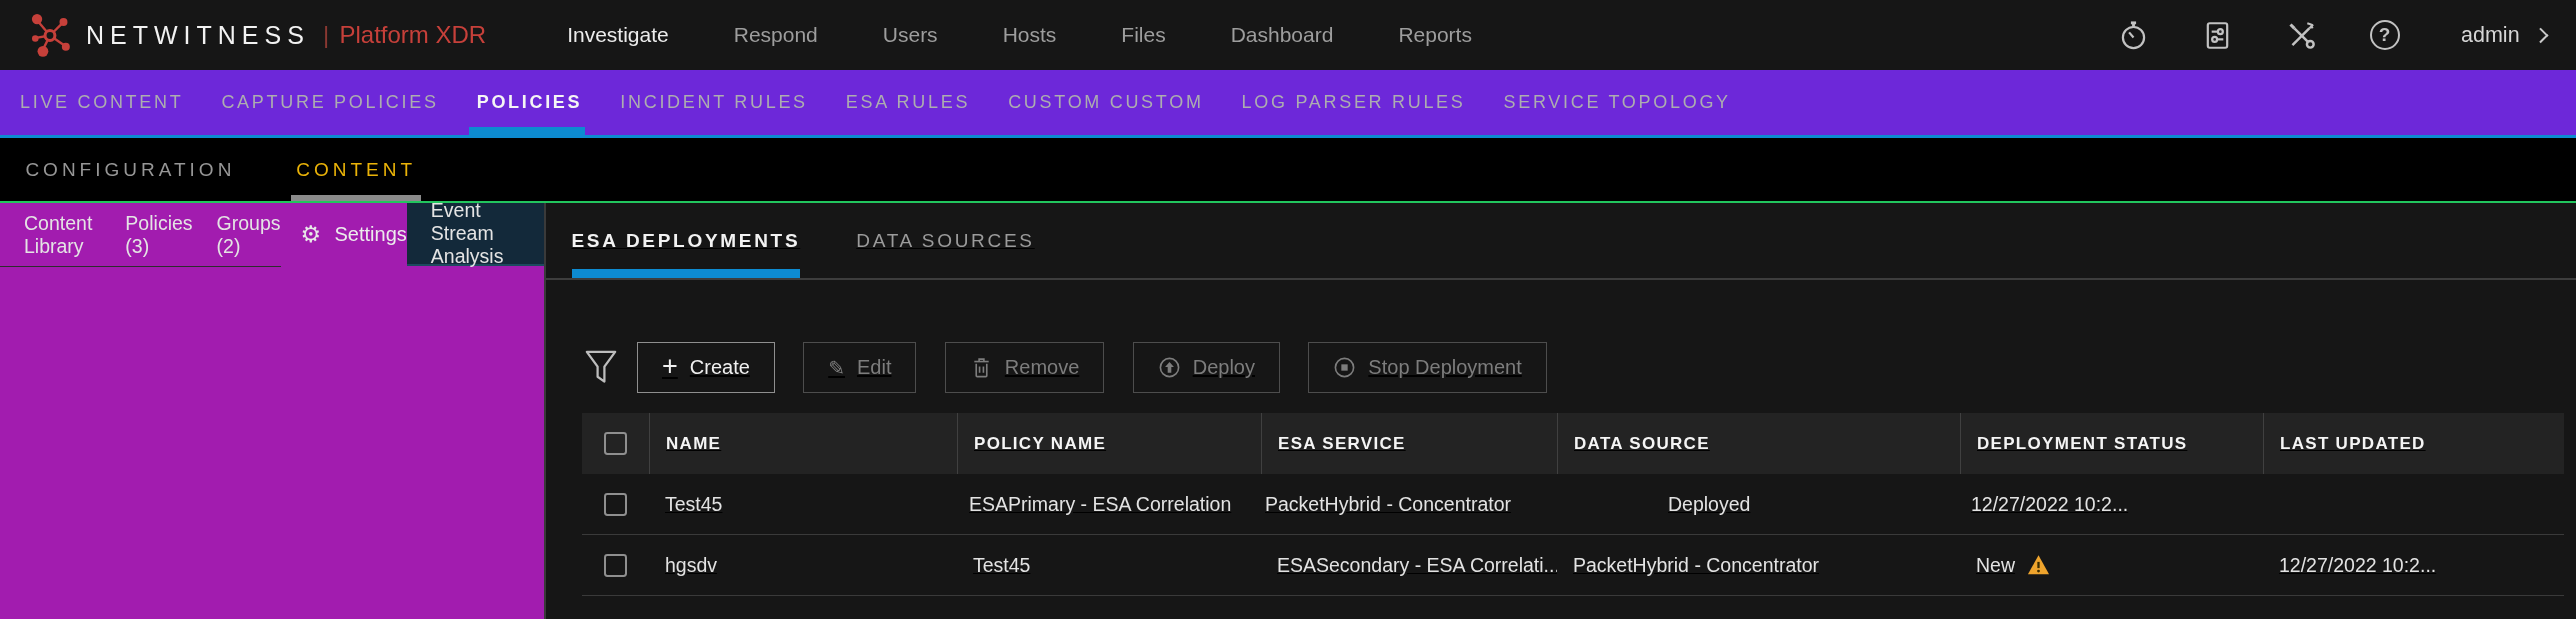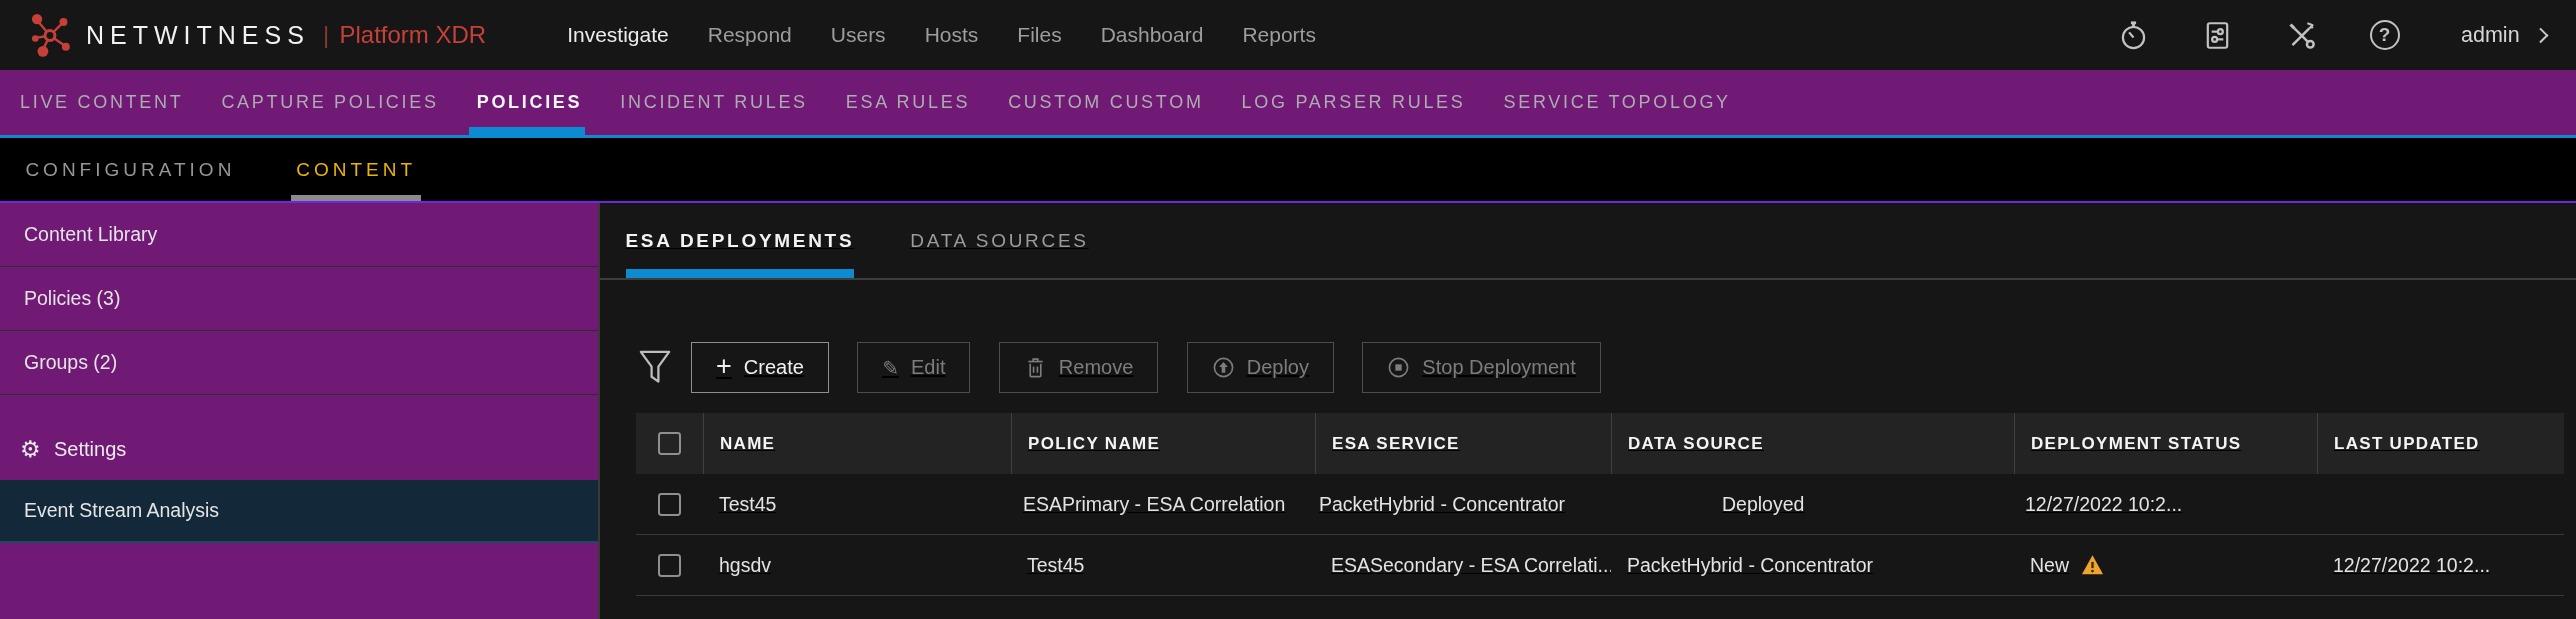--- a/index.html
+++ b/index.html
@@ -8,60 +8,60 @@
   .app { width:2576px; height:620px; display:flex; flex-direction:column; background:#161616; }
 
   
   .top-bar { height:70px; background:#161616; display:flex; align-items:center;
              padding:0 30px; flex:0 0 auto; }
   .brand { display:flex; align-items:center; gap:9px; }
   .brand-logo { width:47px; height:47px; }
   .brand-name { color:#f2f2f2; font-size:25px; letter-spacing:6px; font-weight:400; }
   .brand-sep { color:#8a3832; font-size:24px; font-weight:300; margin:0 1.3px 0 4px; }
   .brand-product { color:#c6403a; font-size:24px; font-weight:400; }
-  .top-menu { display:flex; align-items:center; margin-left:81px; gap:39px; }
+  .top-menu { display:flex; align-items:center; margin-left:81px; gap:65px; }
   .top-menu-item { color:#9d9d9d; font-size:21px; cursor:pointer; }
   .top-menu-item.active { color:#ececec; }
   .top-spacer { flex:1; }
   .top-icons { display:flex; align-items:center; gap:52px; }
   .tool-icon { width:32px; height:32px; display:flex; align-items:center; justify-content:center; }
   .tool-icon svg { width:31px; height:31px; }
   .help-circle { width:30px; height:30px; border:2px solid #c2c2c2; border-radius:50%;
                  color:#c2c2c2; font-size:19px; display:flex; align-items:center;
                  justify-content:center; font-weight:700; }
   .user-area { display:flex; align-items:center; gap:15px; margin-left:9.4px; }
   .user-name { color:#d6d6d6; font-size:21.5px; }
   .chevron-right { width:11.4px; height:11.4px; border-top:2px solid #c9c9c9;
                    border-right:2px solid #c9c9c9; transform:rotate(45deg); margin-top:1.3px; }
 
   
-  .secondary-nav { height:68px; background:#701a75; display:flex; align-items:stretch;
+  .secondary-nav { height:68px; background:#6d28d9; display:flex; align-items:stretch;
                    padding:0 0 0 20px; gap:0; border-bottom:3.4px solid #0d8bd1; flex:0 0 auto; }
   .snav-item { display:flex; align-items:center; color:#adadb0; font-size:18px;
                letter-spacing:2.7px; padding:0 38px 0 0; position:relative; cursor:pointer;
                font-weight:400; white-space:nowrap; }
   .snav-item.active { color:#f5f5f5; font-weight:700; }
   .snav-item.active .snav-underline { position:absolute; bottom:0; left:-8px;
                width:calc(100% - 27px); height:8px; background:#0d8bd1; }
 
   
   .tertiary-nav { height:65px; background:#000000; display:flex; align-items:stretch;
-                  padding-left:20px; gap:50px; border-bottom:2px solid #6d28d9; flex:0 0 auto; }
+                  padding-left:20px; gap:50px; border-bottom:2px solid #22c55e; flex:0 0 auto; }
   .tnav-item { display:flex; align-items:center; color:#969696; font-size:19px;
                letter-spacing:4px; position:relative; cursor:pointer; padding:0 5.4px; white-space:nowrap; }
   .tnav-item.active { color:#eab308; }
   .tnav-item.active .tnav-underline { position:absolute; bottom:0; left:0; width:100%;
                height:6px; background:#8b8b8b; }
 
   
   .content { flex:1; display:flex; min-height:0; background:#161616; }
 
   
-  .sidebar { width:600px; flex:0 0 auto; border-right:2px solid #3a3a3a; background:#701a75;
-             display:flex; flex-direction:column; }
+  .sidebar { width:546px; flex:0 0 auto; border-right:2px solid #3a3a3a; background:#a21caf;
+             display:flex; }
   .side-item { height:64px; display:flex; align-items:center; padding-left:24px;
                color:#e4e4e4; font-size:19.5px; border-bottom:1.3px solid #2d2d2d; cursor:pointer; }
   .side-gap { height:23px; }
   .side-settings-header { height:62px; display:flex; align-items:center; padding-left:20px;
                gap:13.4px; color:#ececec; font-size:20px; cursor:pointer; }
   .gear-glyph { font-family:"DejaVu Sans", sans-serif; font-size:23px; color:#e8e8e8; line-height:1; }
   .side-item.selected { background:#13293a; border-bottom:2.7px solid #1d4a5e; height:63px; }
 
   
   .main { flex:1; display:flex; flex-direction:column; min-width:0;text-decoration:underline; }

